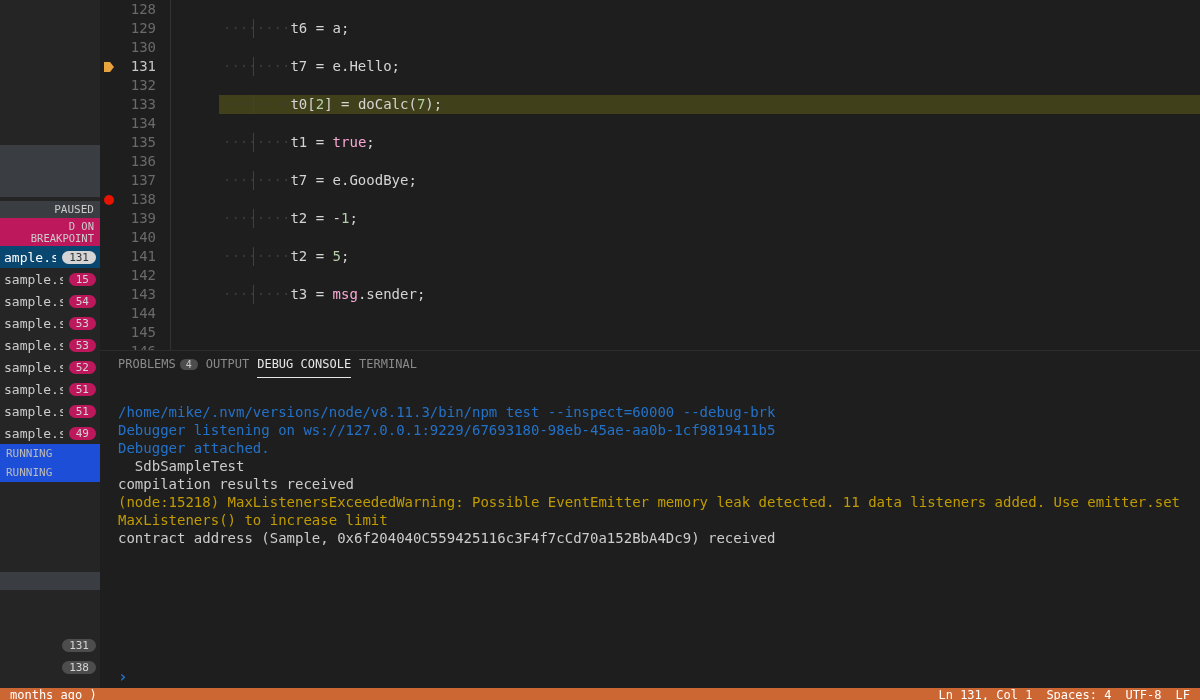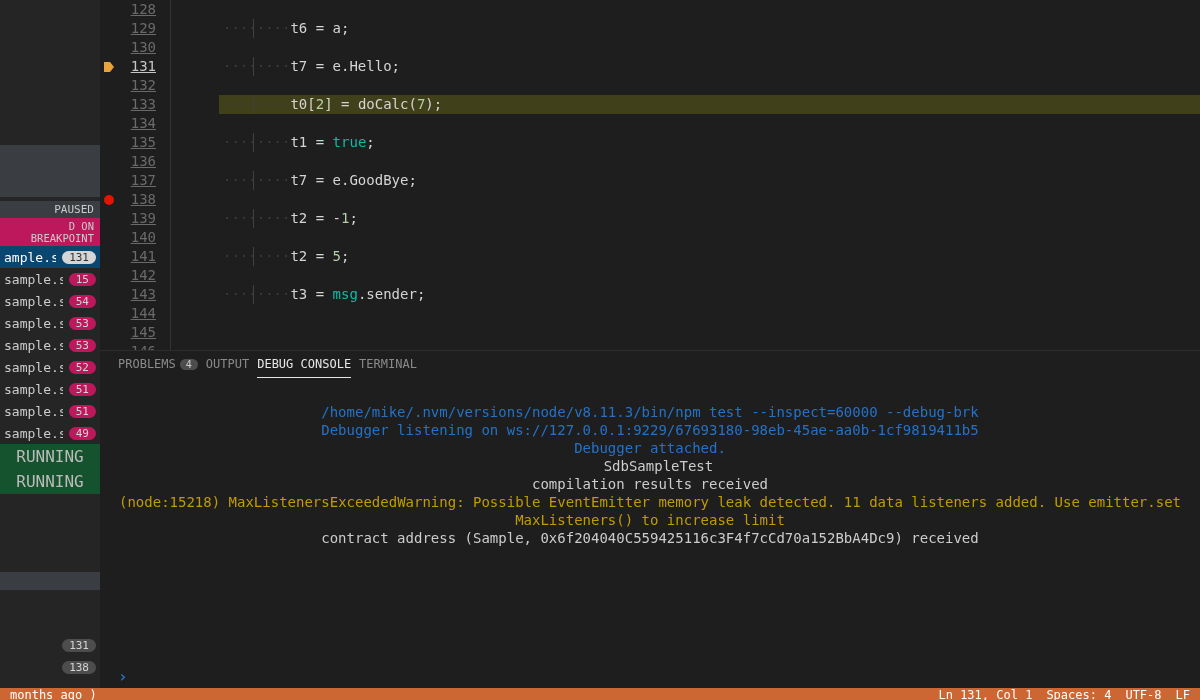--- a/index.html
+++ b/index.html
@@ -38,22 +38,22 @@
   }
   .stack-item.active{ background:#094771; color:#fff; }
   .stack-item .fname{ flex:1; overflow:hidden; text-align:left; white-space:nowrap; }
   .stack-item .badge{
     background:#be185d; color:#d4d4d4;
     border-radius:8px; padding:0 7px; font-size:11px; min-width:22px;
     text-align:center;
   }
   .stack-item.active .badge{ background:#d5d5d5; color:#333; }
   .side-run{
-    text-align:center; font-size:16px; color:#bbb; padding:3px 6px;
-    background:#14532d;
+    text-align:left; font-size:11px; color:#bbb; padding:3px 6px;
+    background:#1d4ed8;
   }
   .side-bp-wrap{ position:absolute; bottom:22px; left:0; right:0; }
   .side-bp-top{ background:#3a3d41; height:18px; width:100%; margin-bottom:44px;}
   .side-bp{
     display:flex; justify-content:flex-end; align-items:center;
     padding:2px 4px; height:22px;
   }
   .side-bp .badge{
     background:#4d4d4d; color:#d4d4d4;
     border-radius:8px; padding:0 7px; font-size:11px;
@@ -75,36 +75,36 @@
   }
   .gutter-bp{
     position:absolute; left:4px; width:10px; height:10px;
     background:#e51400; border-radius:50%;
   }
   .gutter-bp.arrow{
     background:#e8a33d;
     clip-path:polygon(0 0,60% 0,100% 50%,60% 100%,0 100%);
     border-radius:0;
   }
-  .gutter .num{ height:19px; padding-right:14px; position:relative;text-decoration:underline;}
+  .gutter .num{ height:19px; padding-right:14px; position:relative;}
   .gutter .num.cur{ color:#c6c6c6; }
   .code{
     flex:1; font-size:14px; line-height:19px;
     white-space:pre; overflow:hidden;
     border-left:1px solid #333;
     padding-left:48px;
   }
   .line{ height:19px; padding-left:4px; position:relative;}
   .line.hl{ background:#40411a; }
   .line .rule{
     position:absolute; left:34px; top:0; bottom:0;
     border-left:1px solid #404040;
   }
   .ws{ color:#3b3b3b; }
-  .kw{ color:#14b8a6; }
+  .kw{ color:#f9a8d4; }
   .num2{ color:#b5cea8; }
 
   
   .panel{
     position:absolute; left:100px; right:0; top:350px; bottom:10px;
     background:#1e1e1e; border-top:1px solid #2d2d2d;
     display:flex; flex-direction:column;
   }
   .tabs{
     display:flex; gap:8px; padding:4px 18px 6px;
@@ -118,21 +118,20 @@
     height:1px; background:#e7e7e7;
   }
   .tab .count{
     display:inline-block; background:#4d4d4d; color:#ccc;
     border-radius:8px; font-size:10px; padding:0 6px; margin-left:4px;
   }
   .console{
     flex:1; padding:6px 18px; font-size:14px; line-height:18px;
     white-space:pre-wrap; word-break:break-all;
     overflow:hidden;
-    text-align:center;
   }
   .c-blue{ color:#2472c8; }
   .c-yellow{ color:#c19c00; }
   .c-plain{ color:#cccccc; }
   .prompt{
     color:#2472c8; font-size:16px; padding:2px 18px 4px;
     font-weight:bold;
   }
 
   

